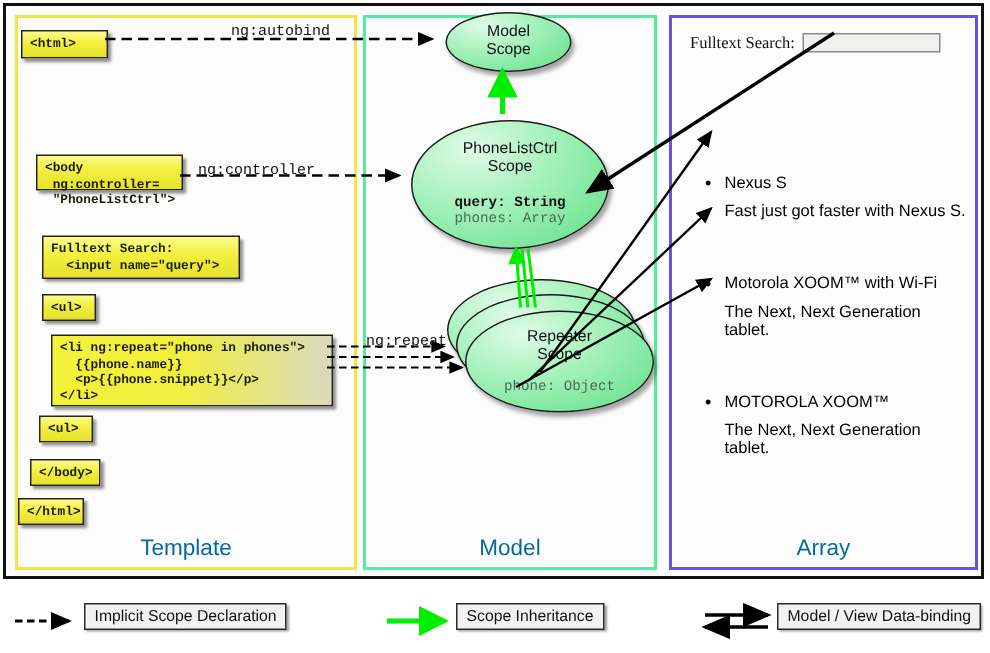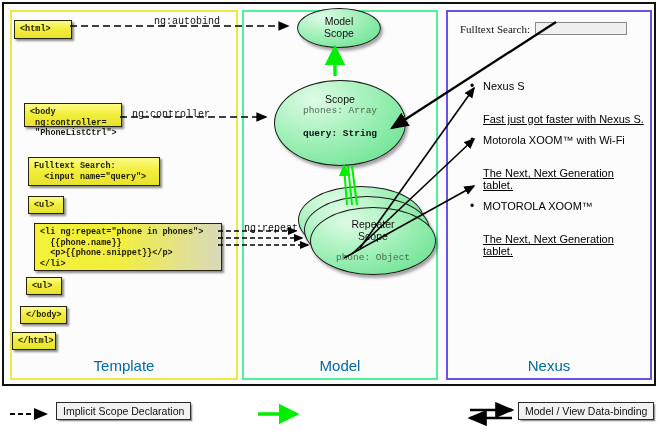--- a/index.html
+++ b/index.html
@@ -53,23 +53,23 @@
   .view-inner{position:absolute;left:12px;top:10px;width:182px;
     font-family:"Liberation Serif","DejaVu Serif",serif;color:#111;}
   .search-row{display:flex;align-items:center;font-size:11px;}
   .search-label{margin-right:5px;white-space:nowrap;}
   .search-input{
     width:92px;height:13px;border:1px solid #8a8a8a;background:#f0f0ee;
     box-sizing:border-box;
   }
   .phone-list{position:absolute;left:22px;top:68px;width:176px;}
   .phone-item{margin-bottom:3px;}
-  .phone-name{font-size:11px;position:relative;padding-left:13px;}
+  .phone-name{font-size:11px;position:relative;padding-left:13px;margin-top:36px;}
   .phone-name:before{content:"\2022";position:absolute;left:0px;top:-1px;font-size:12px;}
-  .phone-snip{font-size:11px;padding-left:13px;margin-top:21px;text-decoration:underline;}
+  .phone-snip{font-size:11px;padding-left:13px;margin-top:7px;}
 
   
   .conn-label{
     position:absolute;font-family:"Liberation Mono","DejaVu Sans Mono",monospace;
     font-size:10px;color:#111;white-space:nowrap;
   }
 
   
   .overlay{position:absolute;left:0;top:0;width:660px;height:435px;pointer-events:none;}
 
@@ -92,21 +92,21 @@
 
     <div class="panel panel-template">
       <div class="panel-label">Template</div>
     </div>
 
     <div class="panel panel-model">
       <div class="panel-label">Model</div>
     </div>
 
     <div class="panel panel-view">
-      <div class="panel-label">Nexus</div>
+      <div class="panel-label">Array</div>
 
       <div class="view-inner">
         <div class="search-row">
           <span class="search-label">Fulltext Search:</span>
           <input class="search-input" type="text" placeholder="" style="">
         </div>
       </div>
 
       <div class="phone-list">
         <div class="phone-item">
@@ -145,23 +145,24 @@
     <div class="codebox" style="left:16px;top:302px;width:47px;height:18px;">&lt;/body&gt;</div>
 
     <div class="codebox" style="left:8px;top:328px;width:44px;height:18px;">&lt;/html&gt;</div>
 
     <div class="ellipse" style="left:293px;top:4px;width:84px;height:40px;padding-top:6px;">
       <div class="etitle">Model</div>
       <div class="etitle">Scope</div>
     </div>
 
     <div class="ellipse" style="left:270px;top:76px;width:132px;height:86px;padding-top:12px;">
+      <div class="etitle">PhoneListCtrl</div>
       <div class="etitle">Scope</div>
+      <div class="eprop bold" style="margin-top:12px;">query: String</div>
       <div class="eprop dim">phones: Array</div>
-      <div class="eprop bold" style="margin-top:12px;">query: String</div>
     </div>
 
     <div class="ellipse" style="left:294px;top:182px;width:126px;height:68px;"></div>
     <div class="ellipse" style="left:300px;top:192px;width:126px;height:68px;"></div>
     <div class="ellipse" style="left:306px;top:203px;width:126px;height:68px;padding-top:10px;">
       <div class="etitle">Repeater</div>
       <div class="etitle">Scope</div>
       <div class="eprop dim" style="margin-top:10px;">phone: Object</div>
     </div>
 
@@ -224,18 +225,21 @@
       <line x1="470" y1="410" x2="512" y2="410" stroke="#000" stroke-width="2.4" marker-end="url(#arrBlackBig)"></line>
       <line x1="512" y1="418" x2="470" y2="418" stroke="#000" stroke-width="2.4" marker-end="url(#arrBlackBig)"></line>
       <line x1="470" y1="410" x2="512" y2="418" stroke="#000" stroke-width="0"></line>
     </g>
   </svg>
 
   <div class="legend">
     <div class="legend-item" style="left:56px;top:6px;">
       <span class="legend-box">Implicit Scope Declaration</span>
     </div>
+    <div class="legend-item" style="left:304px;top:6px;">
+      <span class="legend-box">Scope Inheritance</span>
+    </div>
     <div class="legend-item" style="left:518px;top:6px;">
       <span class="legend-box">Model / View Data-binding</span>
     </div>
   </div>
 
 </div>
 
 </body></html>

